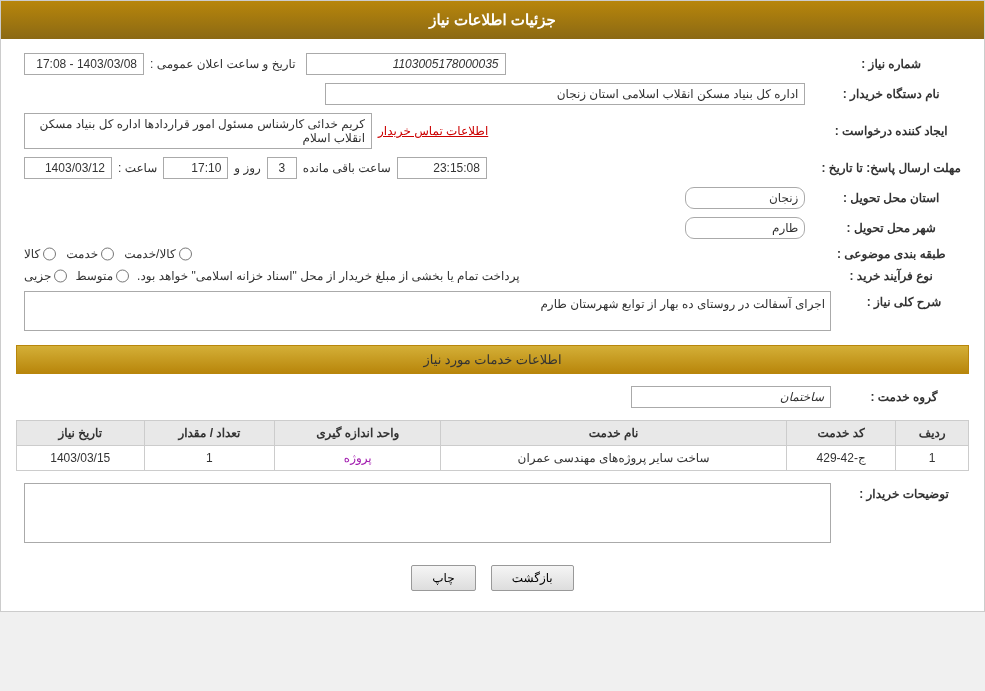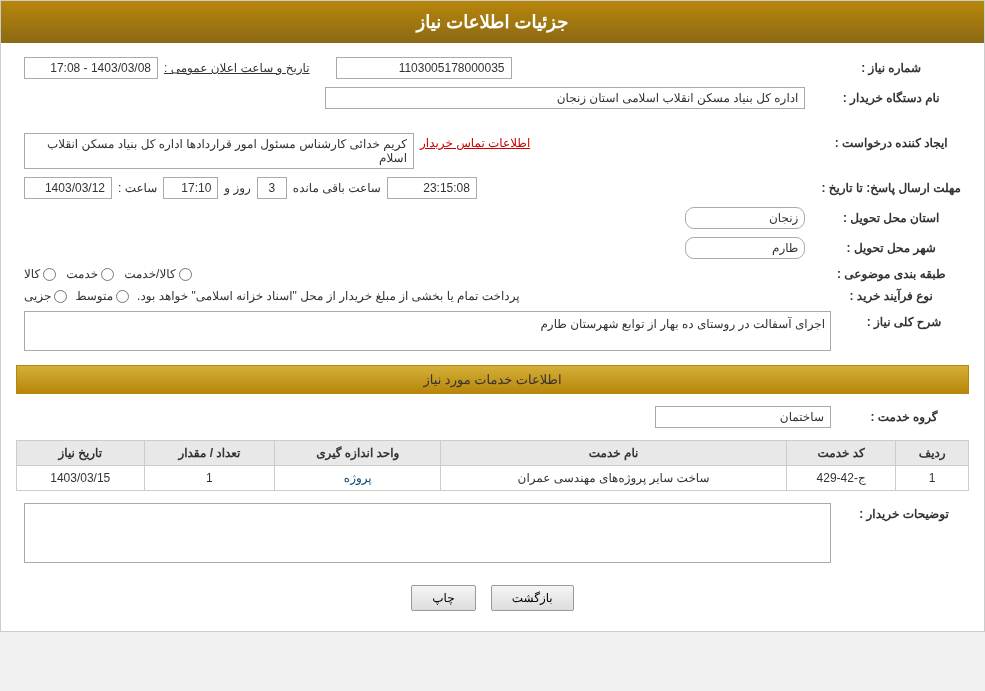--- a/index.html
+++ b/index.html
@@ -14,21 +14,21 @@
       max-width: 985px;
       margin: 0 auto;
       background: #fff;
       border: 1px solid #ccc;
     }
     .header-bar {
       background: linear-gradient(to bottom, #b8860b, #8b6914);
       color: #fff;
       text-align: center;
       padding: 10px 15px;
-      font-size: 18px;
+      font-size: 15px;
       font-weight: bold;
     }
     .main-content {
       padding: 10px 15px;
       background: #fff;
     }
     .section-title {
       background: linear-gradient(to bottom, #d4af37, #b8860b);
       color: #333;
       text-align: center;
@@ -58,21 +58,22 @@
     }
     .input-box {
       border: 1px solid #aaa;
       background: #fff;
       padding: 3px 6px;
       display: inline-block;
       min-height: 22px;
       text-align: right;
     }
     .input-medium {
-      width: 176px;
+      width: 200px;
+      font-style: italic;
     }
     .input-small {
       width: 120px;
       border-radius: 9px;
     }
     .row-flex {
       display: flex;
       align-items: center;
       justify-content: flex-end;
       gap: 6px;
@@ -83,21 +84,20 @@
       cursor: pointer;
     }
     .radio-row {
       display: flex;
       align-items: center;
       gap: 10px;
       justify-content: flex-end;
     }
     .radio-item {
       display: flex;
-      align-items: center;
       gap: 3px;
     }
     .proc-row {
       display: flex;
       align-items: center;
       gap: 8px;
       justify-content: flex-end;
     }
     .service-table {
       width: 100%;
@@ -159,59 +159,59 @@
 
     <table class="info-table">
       <tbody>
           <tr>
         <td class="label-cell">شماره نیاز :</td>
         <td class="value-cell">
           <div class="row-flex">
             <div class="input-box input-medium">
               <span>1103005178000035</span>
             </div>
-            <span style="margin-right:20px;text-decoration:underline;">تاریخ و ساعت اعلان عمومی :</span>
-            <div class="input-box" style="width:134px;">
+            <span style="margin-right:4px;">تاریخ و ساعت اعلان عمومی :</span>
+            <div class="input-box" style="width:120px;">
               <span>1403/03/08 - 17:08</span>
             </div>
           </div>
         </td>
       </tr>
       <tr>
         <td class="label-cell">نام دستگاه خریدار :</td>
         <td class="value-cell">
           <div class="input-box" style="width:480px;">
             <span>اداره کل بنیاد مسکن انقلاب اسلامی استان زنجان</span>
           </div>
         </td>
       </tr>
       <tr>
         <td class="label-cell">ایجاد کننده درخواست :</td>
         <td class="value-cell">
           <div class="row-flex" style="justify-content: flex-end;">
             <span class="link-style">اطلاعات تماس خریدار</span>
-            <div class="input-box" style="width:390px;margin-top:16px;">
+            <div class="input-box" style="width:348px;">
               <span>کریم خدائی کارشناس مسئول امور قراردادها اداره کل بنیاد مسکن انقلاب اسلام</span>
             </div>
           </div>
         </td>
       </tr>
       <tr>
         <td class="label-cell">مهلت ارسال پاسخ: تا تاریخ :</td>
         <td class="value-cell">
           <div class="row-flex">
             <div class="input-box" style="width:90px;">
               <span>23:15:08</span>
             </div>
             <span>ساعت باقی مانده</span>
             <div class="input-box" style="width:30px; text-align:center;">
               <span>3</span>
             </div>
             <span>روز و</span>
-            <div class="input-box" style="width:55px;">
+            <div class="input-box" style="width:65px;">
               <span>17:10</span>
             </div>
             <span>ساعت :</span>
             <div class="input-box" style="width:88px;">
               <span>1403/03/12</span>
             </div>
           </div>
         </td>
       </tr>
       <tr>
@@ -305,21 +305,21 @@
           <th><span>واحد اندازه گیری</span></th>
           <th><span>تعداد / مقدار</span></th>
           <th><span>تاریخ نیاز</span></th>
         </tr>
       </thead>
       <tbody id="service-tbody">
       <tr>
       <td>1</td>
       <td>ج-42-429</td>
       <td>ساخت سایر پروژه‌های مهندسی عمران</td>
-      <td style="color:#0c4a6e;">پروژه</td>
+      <td style="color:#a21caf;">پروژه</td>
       <td>1</td>
       <td>1403/03/15</td>
     </tr>
         </tbody>
     </table>
 
     <table class="info-table">
       <tbody>
           <tr>
         <td class="label-cell" style="vertical-align:top; padding-top:8px;">توضیحات خریدار :</td>

